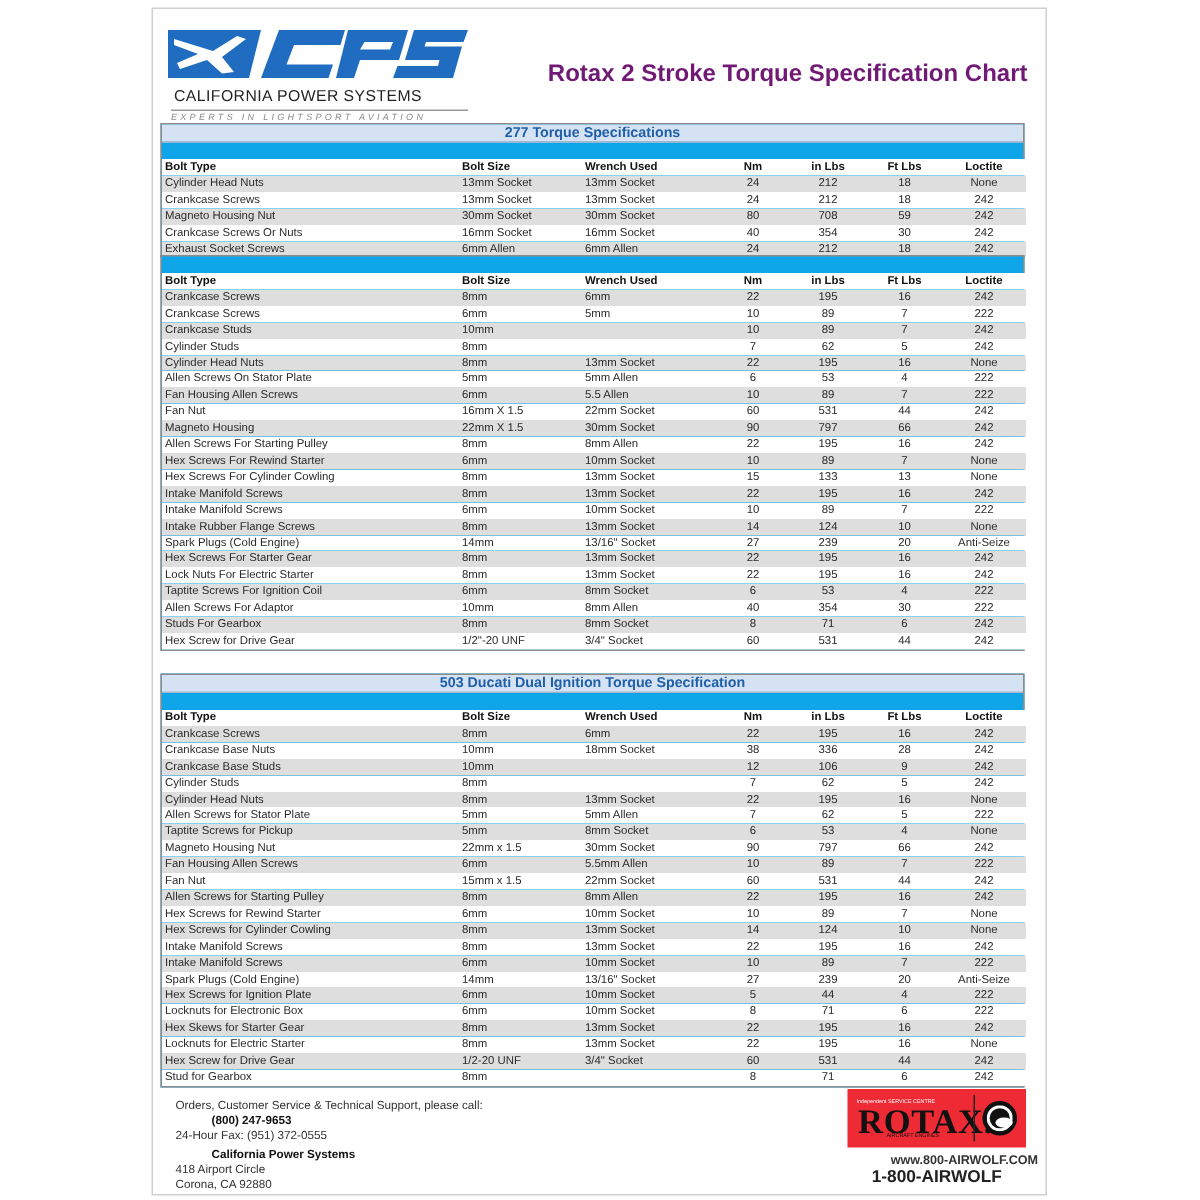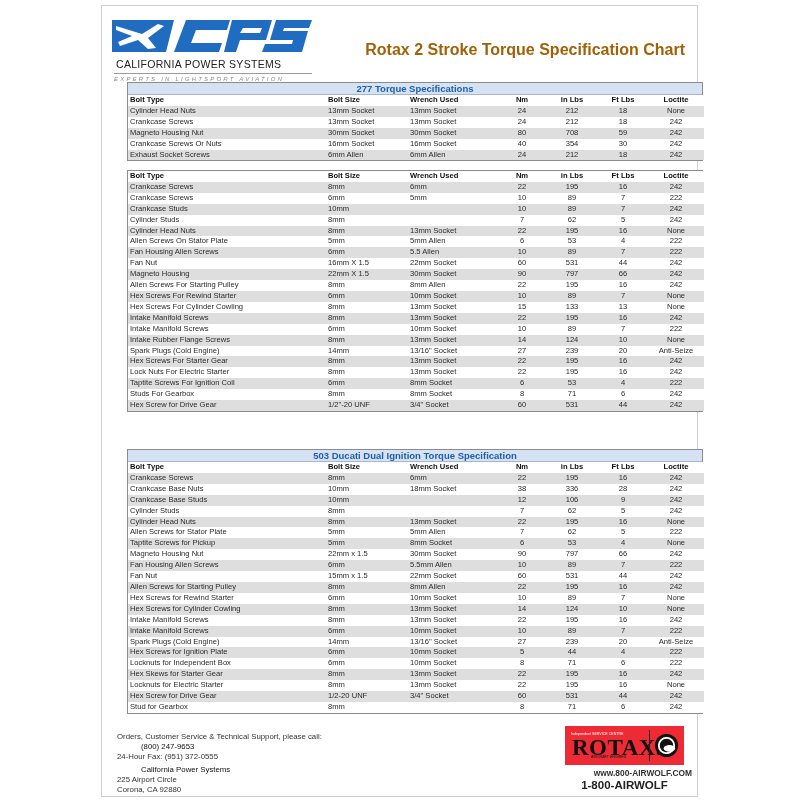--- a/index.html
+++ b/index.html
@@ -18,49 +18,49 @@
     position: absolute; left: 4px; top: 42px; font-size: 10.5px; letter-spacing: 0.3px;
     color: #222; font-weight: normal; white-space: nowrap;
   }
   .logo-rule { position: absolute; left: 2px; top: 57px; width: 198px; height: 1px; background: #9a9a9a; }
   .logo-tagline {
     position: absolute; left: 2px; top: 60px; font-size: 6px; letter-spacing: 2.2px;
     color: #8a8a8a; font-style: italic; white-space: nowrap;
   }
   .doc-title {
     position: absolute; right: 12px; top: 35px; font-size: 16px; font-weight: bold;
-    color: #a16207; white-space: nowrap;
+    color: #701a75; white-space: nowrap;
   }
 
   
   .spec {
-    position: absolute; left: 25px; width: 576px; border: 1px solid #8c8c8c; background: #0ea5e9;
+    position: absolute; left: 5px; width: 576px; border: 1px solid #8c8c8c; background: #0ea5e9;
   }
   .spec-title {
     height: 12px; line-height: 12px; background: #d5e2f4; color: #1f5fa8;
     font-size: 9.5px; font-weight: bold; text-align: center; border-bottom: 1px solid #a7b6cc;
   }
-  table { width: 100%; border-collapse: collapse; table-layout: fixed; font-size: 7.6px; }
+  table { width: 100%; border-collapse: collapse; table-layout: fixed; font-size: 7.6px; margin-top: 11px; }
   th, td { height: 10.9px; line-height: 10.9px; padding: 0 2px; white-space: nowrap; overflow: hidden; }
   th { font-weight: bold; text-align: left; background: #fff; color: #111; }
   td { color: #2a2a2a; }
   tbody tr:nth-child(odd) td { background: #dedede; }
   tbody tr:nth-child(even) td { background: #ffffff; }
   .c-type { width: 198px; }
   .c-size { width: 82px; }
   .c-wrench { width: 90px; }
   .c-nm { width: 48px; }
   .c-in { width: 52px; }
   .c-ft { width: 50px; }
   .c-loc { width: 56px; }
   .num { text-align: center; }
 
   
   .contact { position: absolute; left: 15px; top: 726px; font-size: 7.8px; line-height: 10px; color: #333; }
-  .contact .bold { font-weight: normal; color: #111; padding-left: 24px; }
+  .contact .bold { font-weight: bold; color: #111; padding-left: 24px; }
   .contact .gap { height: 3px; }
 
   .rotax-badge {
     position: absolute; left: 463px; top: 720px; width: 119px; height: 39px; background: #ee2a35;
   }
   .rotax-small { position: absolute; left: 6px; top: 6px; font-size: 3.6px; color: #fff; white-space: nowrap; }
   .rotax-word { position: absolute; left: 7px; top: 9px; font-size: 23px; font-weight: bold; color: #111; letter-spacing: 0.5px; font-family: Liberation Serif, serif; }
   .rotax-sub { position: absolute; left: 26px; top: 29px; font-size: 3.6px; color: #111; white-space: nowrap; }
   .rotax-divider { position: absolute; left: 84px; top: 4px; width: 1px; height: 31px; background: #222; }
   .brp-logo { position: absolute; left: 89px; top: 7px; width: 25px; height: 25px; }
@@ -334,20 +334,29 @@
           <tr>
             <td>Taptite Screws For Ignition Coil</td>
             <td>6mm</td>
             <td>8mm Socket</td>
             <td class="num">6</td>
             <td class="num">53</td>
             <td class="num">4</td>
             <td class="num">222</td>
           </tr>
           <tr>
+            <td>Allen Screws For Adaptor</td>
+            <td>10mm</td>
+            <td>8mm Allen</td>
+            <td class="num">40</td>
+            <td class="num">354</td>
+            <td class="num">30</td>
+            <td class="num">222</td>
+          </tr>
+          <tr>
             <td>Studs For Gearbox</td>
             <td>8mm</td>
             <td>8mm Socket</td>
             <td class="num">8</td>
             <td class="num">71</td>
             <td class="num">6</td>
             <td class="num">242</td>
           </tr>
           <tr>
             <td>Hex Screw for Drive Gear</td>
@@ -524,21 +533,21 @@
           <tr>
             <td>Hex Screws for Ignition Plate</td>
             <td>6mm</td>
             <td>10mm Socket</td>
             <td class="num">5</td>
             <td class="num">44</td>
             <td class="num">4</td>
             <td class="num">222</td>
           </tr>
           <tr>
-            <td>Locknuts for Independent Box</td>
+            <td>Locknuts for Electronic Box</td>
             <td>6mm</td>
             <td>10mm Socket</td>
             <td class="num">8</td>
             <td class="num">71</td>
             <td class="num">6</td>
             <td class="num">222</td>
           </tr>
           <tr>
             <td>Hex Skews for Starter Gear</td>
             <td>8mm</td>
@@ -578,21 +587,21 @@
         </tbody>
     </table>
   </div>
 
   <div class="contact">
     <div>Orders, Customer Service &amp; Technical Support, please call:</div>
     <div class="bold">(800) 247-9653</div>
     <div>24-Hour Fax: (951) 372-0555</div>
     <div class="gap"></div>
     <div class="bold">California Power Systems</div>
-    <div>225 Airport Circle</div>
+    <div>418 Airport Circle</div>
     <div>Corona, CA 92880</div>
   </div>
 
   <div class="rotax-badge">
     <div class="rotax-small">Independent SERVICE CENTRE</div>
     <div class="rotax-word">ROTAX.</div>
     <div class="rotax-sub">AIRCRAFT ENGINES</div>
     <div class="rotax-divider"></div>
     <svg class="brp-logo" viewBox="0 0 26 26">
       <circle cx="13" cy="13" r="12" fill="#111"></circle>

